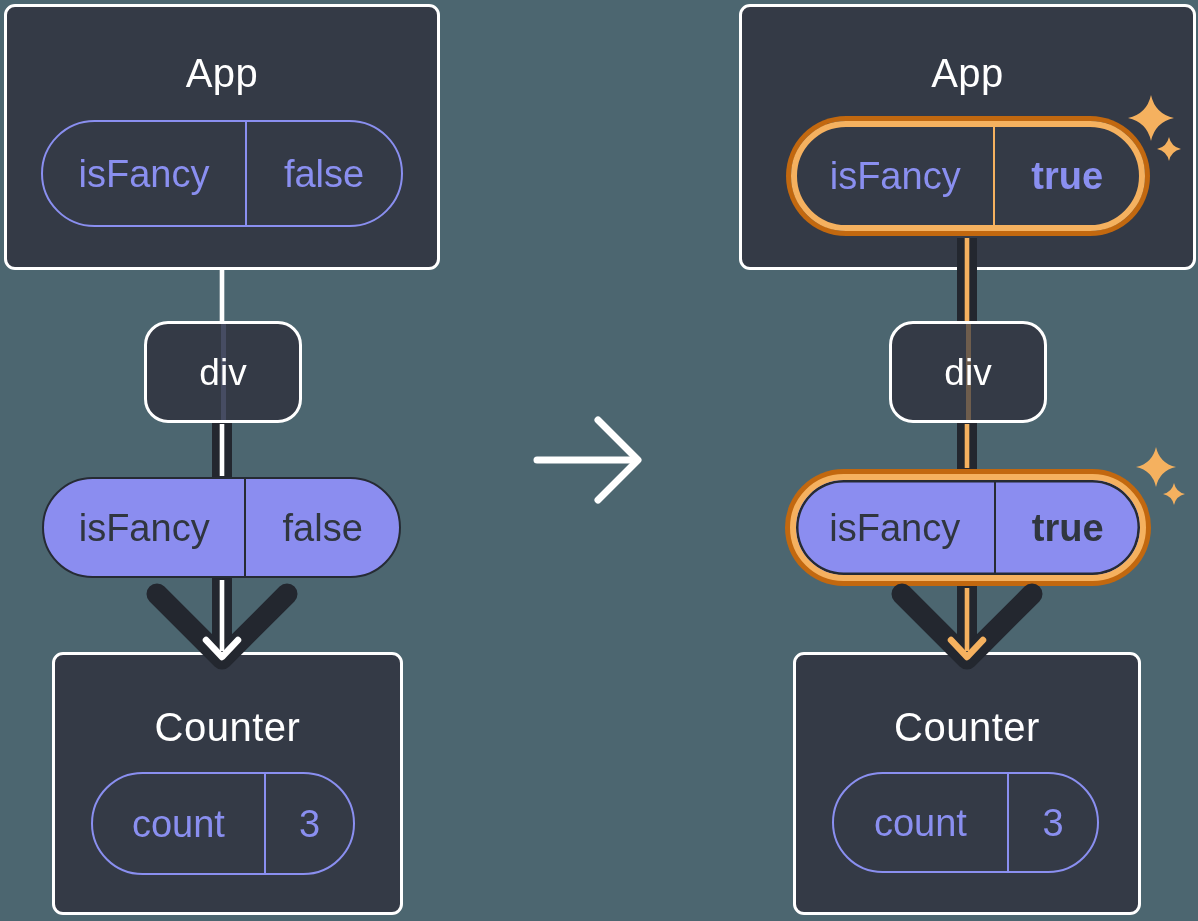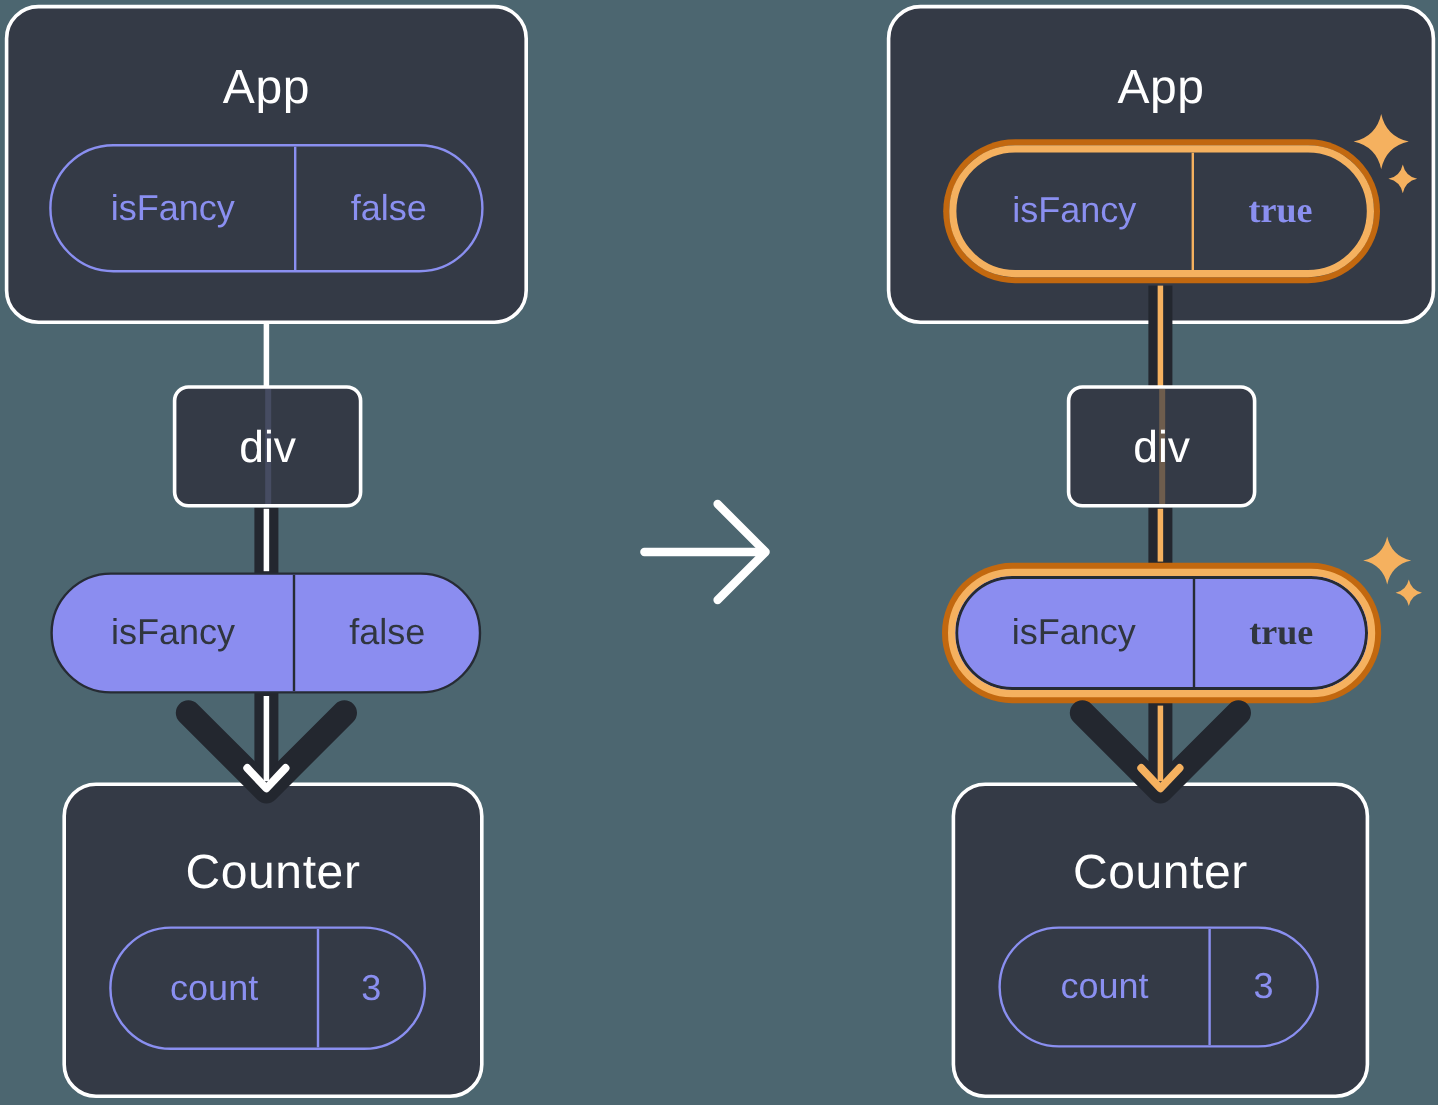--- a/index.html
+++ b/index.html
@@ -5,26 +5,26 @@
   :root{
     --background:#4c6670; --card:#343a46; --purple:#8a8ff0; --pill_fill:#8b8df0;
     --dark:#23272f; --orange_light:#f5b15f; --orange_dark:#c2680f; --white:#ffffff;
     --pill_text:#30363f; --outline_dark:#262b34;
   }
   *{box-sizing:border-box; margin:0; padding:0;}
   html,body{width:1198px; height:921px; overflow:hidden;}
   body{font-family:"Liberation Sans", sans-serif; background:var(--background);}
   .stage{position:relative; width:1198px; height:921px; background:var(--background); overflow:hidden;}
 
-  .card{position:absolute; background:var(--card); border:3.5px solid var(--white); border-radius:28px;}
+  .card{position:absolute; background:var(--card); border:3.5px solid var(--white); border-radius:11px;}
   .card-title{position:absolute; left:0; right:0; text-align:center; color:var(--white);
               font-size:40px; font-weight:500; letter-spacing:0.5px; line-height:1.1;}
 
   .pill{position:absolute; display:flex; align-items:stretch; border-radius:54px; overflow:hidden;}
-  .pill-cell{display:flex; align-items:center; justify-content:center; font-size:30px; line-height:1;}
+  .pill-cell{display:flex; align-items:center; justify-content:center; font-size:38px; line-height:1;}
 
   
   .pill-outline{border:2.5px solid var(--purple);}
   .pill-outline .pill-cell{color:var(--purple);}
   .pill-outline .cell-left{border-right:2.5px solid var(--purple);}
 
   
   .pill-filled{background:var(--pill_fill); border:2.5px solid var(--outline_dark);}
   .pill-filled .pill-cell{color:var(--pill_text);}
   .pill-filled .cell-left{border-right:2.5px solid var(--outline_dark);}
@@ -33,23 +33,23 @@
   .fancy-ring{border:6px solid var(--orange_light); box-shadow:0 0 0 5px var(--orange_dark); border-radius:58px;}
   .fancy-app .cell-left{border-right:2.5px solid var(--orange_light);}
   .fancy-app .pill-cell{color:var(--purple);}
   .fancy-filled{background:var(--pill_fill); box-shadow:0 0 0 5px var(--orange_dark), inset 0 0 0 2.5px var(--outline_dark);}
   .fancy-filled .pill-cell{color:var(--pill_text);}
   .fancy-filled .cell-left{border-right:2.5px solid var(--outline_dark);}
 
   .cell-left{flex:0 0 57%;}
   .cell-right{flex:1 1 auto;text-align:center;}
   .counter-pill .cell-left{flex-basis:66.5%;}
-  .bold{font-weight:700;font-family:Liberation Serif, serif;}
+  .bold{font-weight:700;}
 
-  .tag-card{position:absolute; background:var(--card); border:3.5px solid var(--white); border-radius:13px;
+  .tag-card{position:absolute; background:var(--card); border:3.5px solid var(--white); border-radius:24px;
             display:flex; align-items:center; justify-content:center;}
   .tag-label{color:var(--white); font-size:37px; font-weight:500; line-height:1; z-index:1;}
   .thru-line{position:absolute; top:0; bottom:0; left:50%; width:5px; margin-left:-2.5px;}
   .thru-purple{background:rgba(165,172,248,0.16);}
   .thru-orange{background:rgba(245,177,95,0.30);}
 
   .layer{position:absolute; inset:0; width:1198px; height:921px; pointer-events:none;}.z2{z-index:2}.z3{z-index:3}.z4{z-index:4}.z5{z-index:5}.z6{z-index:6}
 </style>
 </head>
 <body>

